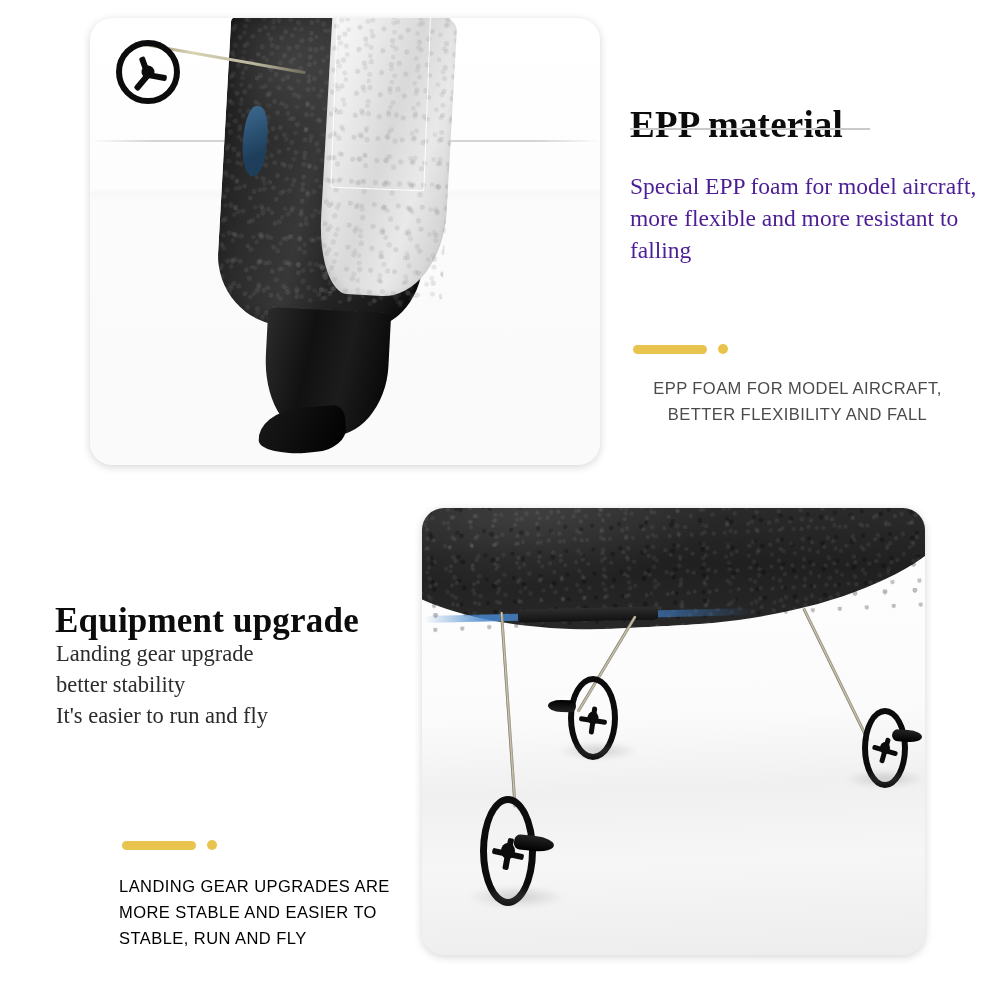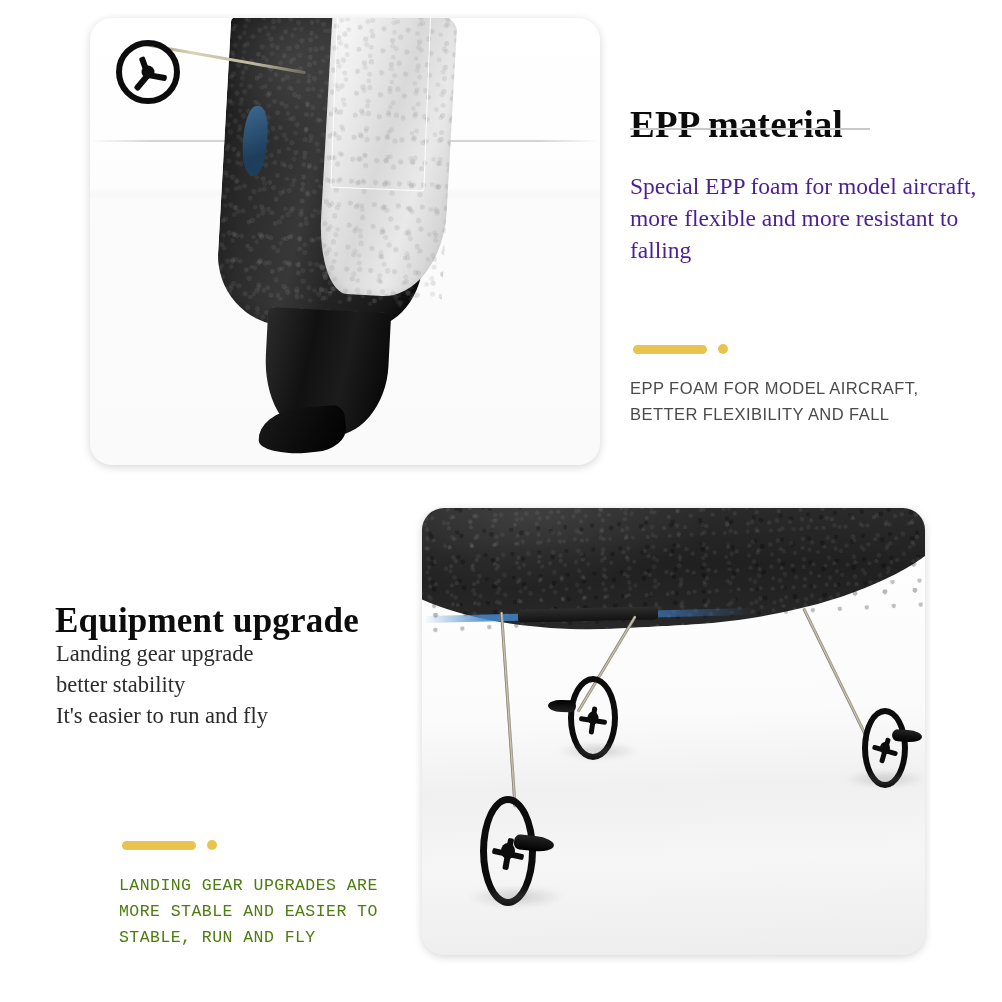--- a/index.html
+++ b/index.html
@@ -314,21 +314,21 @@
     line-height: 26px;
     letter-spacing: .45px;
     color: #4a4a4a;
   }
 
   
   #epp-heading        { left: 630px; top: 72px;  font-size: 37px; }
   #epp-rule           { left: 630px; top: 128px; width: 240px; }
   #epp-lede           { left: 630px; top: 146px; width: 350px; }
   #epp-accent         { left: 633px; top: 344px; }
-  #epp-caption        { left: 630px; top: 375px; width: 335px; }
+  #epp-caption        { left: 630px; top: 375px; width: 335px; text-align: center; }
 
   #eq-heading         { left: 55px;  top: 572px; font-size: 35px; }
   #eq-lede            { left: 56px;  top: 638px; width: 330px; font-size: 22.5px; line-height: 31px; }
   #eq-accent          { left: 122px; top: 840px; }
   #eq-caption         { left: 119px; top: 873px; width: 300px; }
 </style>
 </head>
 <body style="background: rgb(255, 255, 255);">
 
 <div class="photo-card" id="photo-fuselage">
@@ -383,21 +383,21 @@
   <div>Landing gear upgrade</div>
   <div>better stability</div>
   <div>It's easier to run and fly</div>
 </div>
 
 <div class="accent" id="eq-accent">
   <span class="bar" style="background: rgb(232, 196, 78);"></span>
   <span class="dot" style="background: rgb(232, 196, 78);"></span>
 </div>
 
-<div class="caption" id="eq-caption" style="color: #4d7c0f; font-family: Liberation Mono, monospace;">
+<div class="caption" id="eq-caption" style="color: #000000;">
   <div>LANDING GEAR UPGRADES ARE</div>
   <div>MORE STABLE AND EASIER TO</div>
   <div>STABLE, RUN AND FLY</div>
 </div>
 
 <div class="photo-card" id="photo-landing-gear">
   <div class="photo-inner">
 
     <div class="lg-bg"></div>
 

